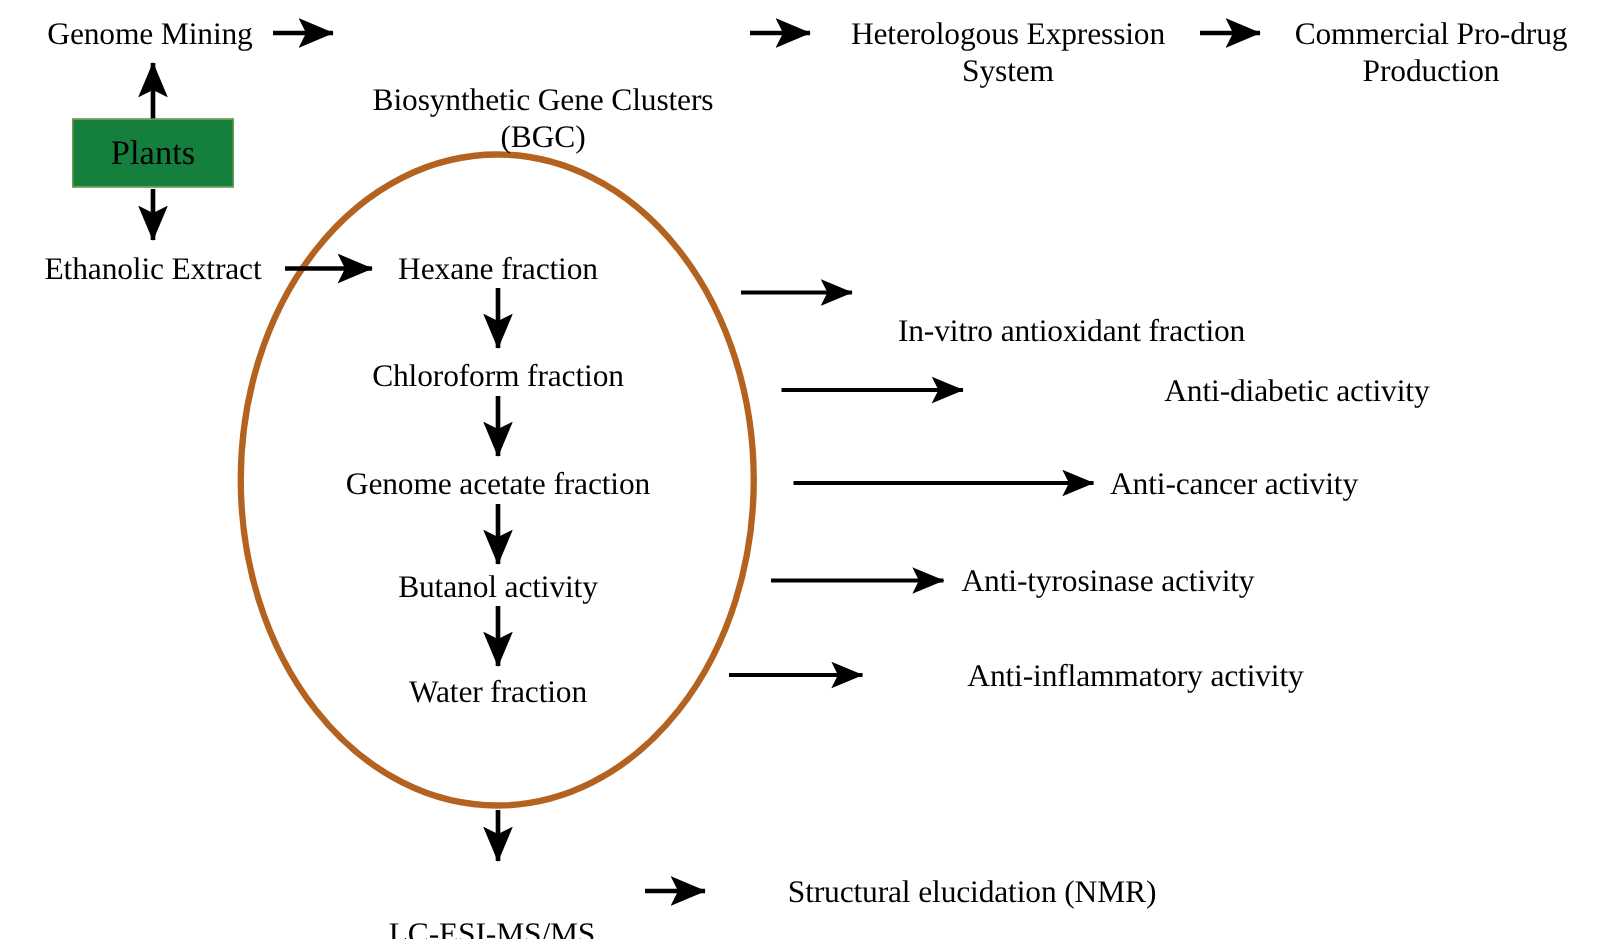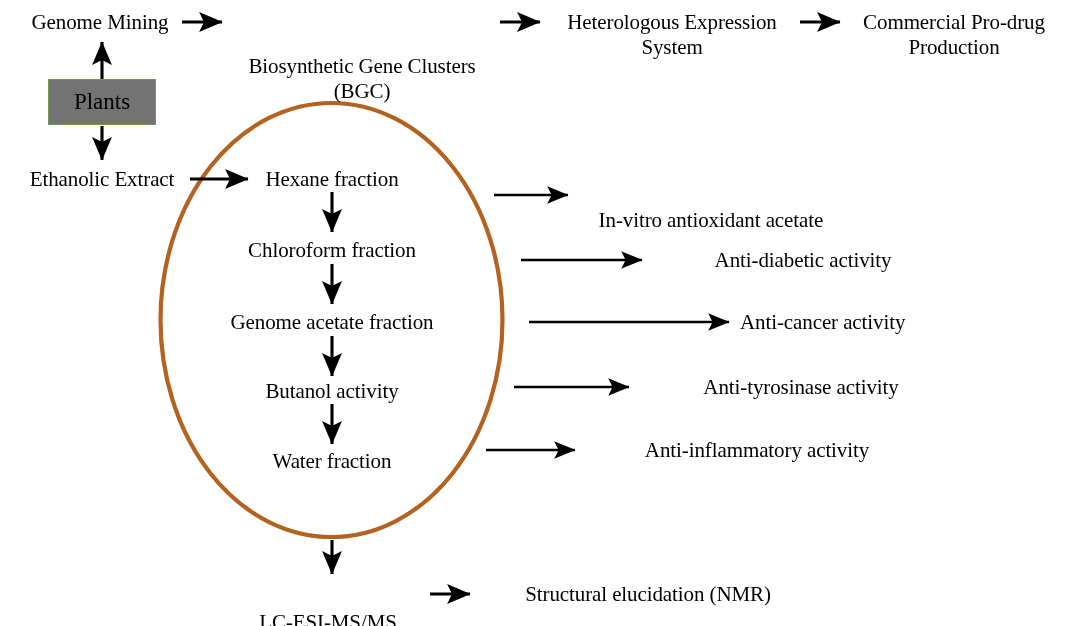--- a/index.html
+++ b/index.html
@@ -22,21 +22,21 @@
     font-family: "Liberation Serif", "DejaVu Serif", serif;
     font-size: 21px;
     line-height: 1.18;
     white-space: pre;
     text-align: center;
     letter-spacing: -0.1px;
   }
   .node.two-line { white-space: pre-line; }
   .plants-box {
     position: absolute;
-    background: #737373;
+    background: #15803d;
     border: 1.5px solid #6E9C4B;
     color: #000000;
     font-size: 23px;
     font-family: "Liberation Serif", "DejaVu Serif", serif;
     display: flex;
     align-items: center;
     justify-content: center;
     box-sizing: border-box;
   }
   svg.overlay {
@@ -120,28 +120,28 @@
 
   <div class="node" style="left:212px; top:238px; width:240px;">Chloroform fraction</div>
 
   <div class="node" style="left:212px; top:310px; width:240px;">Genome acetate fraction</div>
 
   <div class="node" style="left:212px; top:379px; width:240px;">Butanol activity</div>
 
   <div class="node" style="left:212px; top:449px; width:240px;">Water fraction</div>
 
   <div class="node" style="left:578px; top:183px; text-align:left; width:340px;">
-    <span class="ital">In-vitro</span><span> antioxidant acetate</span>
+    <span class="ital">In-vitro</span><span> antioxidant fraction</span>
   </div>
 
-  <div class="node" style="left:653px; top:248px; text-align:center; width:300px;">Anti-diabetic activity</div>
+  <div class="node" style="left:653px; top:248px; text-align:right; width:300px;">Anti-diabetic activity</div>
 
   <div class="node" style="left:740px; top:310px; text-align:left; width:300px;">Anti-cancer activity</div>
 
-  <div class="node" style="left:641px; top:375px; text-align:center; width:320px;">Anti-tyrosinase activity</div>
+  <div class="node" style="left:641px; top:375px; text-align:left; width:320px;">Anti-tyrosinase activity</div>
 
   <div class="node" style="left:587px; top:438px; text-align:center; width:340px;">Anti-inflammatory activity</div>
 
   <div class="node" style="left:228px; top:610px; width:200px;">LC-ESI-MS/MS</div>
 
   <div class="node" style="left:478px; top:582px; text-align:center; width:340px;">Structural elucidation (NMR)</div>
 
 </div>
 
 </body></html>

